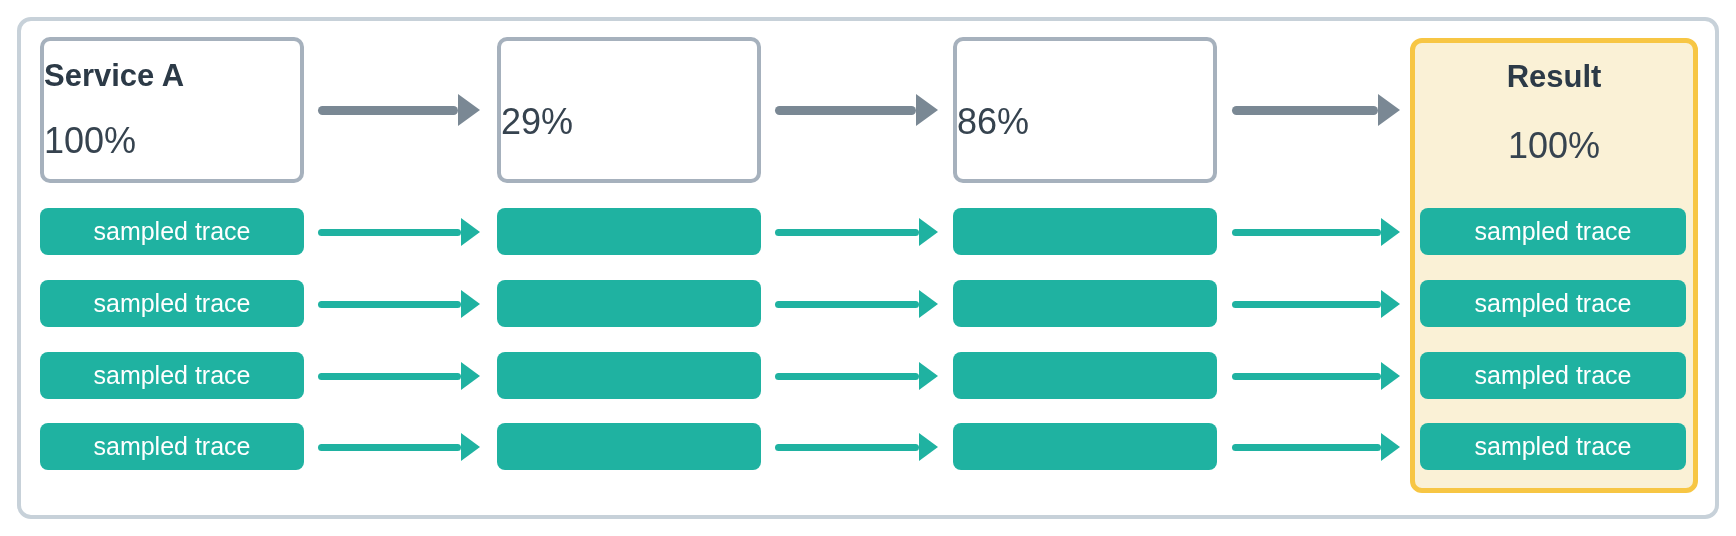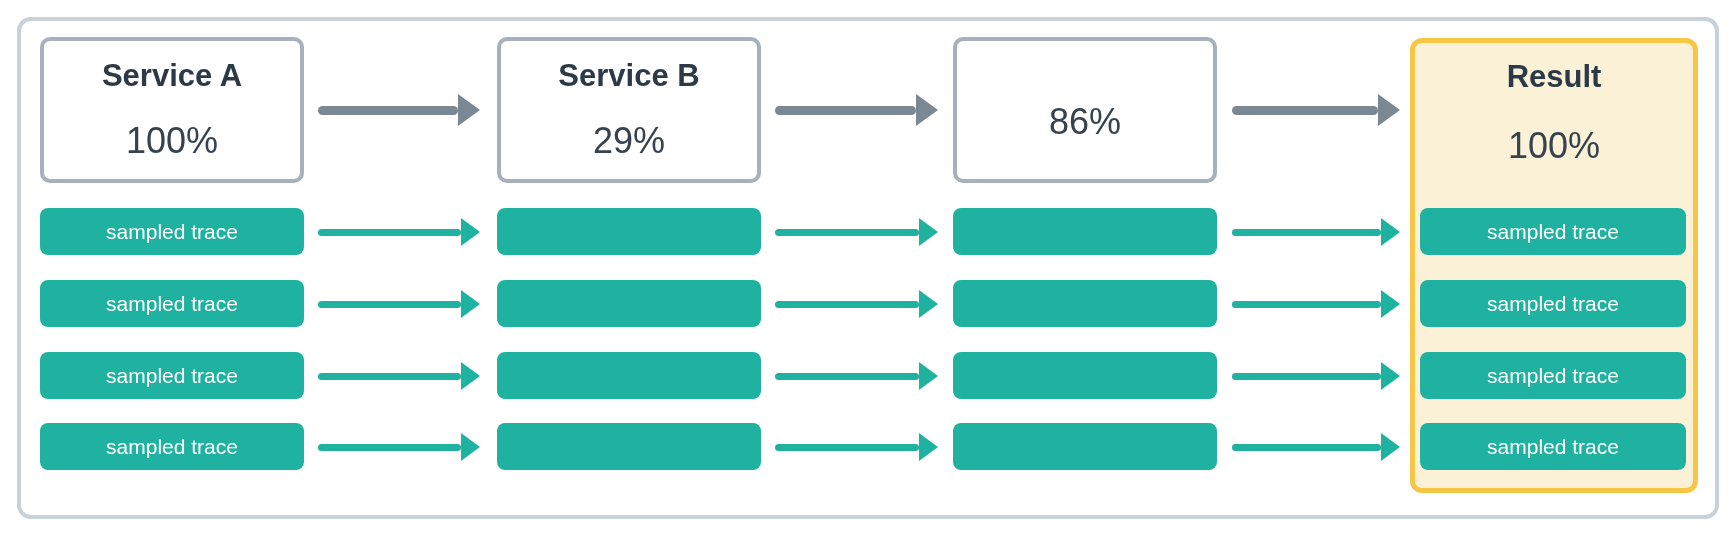--- a/index.html
+++ b/index.html
@@ -26,21 +26,20 @@
   
   .service-box {
     position: absolute;
     top: 37px;
     width: 264px; height: 146px;
     box-sizing: border-box;
     border: 4px solid #A6B1BD;
     border-radius: 10px;
     display: flex;
     flex-direction: column;
-    align-items: center;
     justify-content: center;
     gap: 6px;
   }
   .box-title {
     font-size: 31px;
     font-weight: 700;
     color: #2C3A47;
     line-height: 1.05;
   }
   .box-rate {
@@ -74,21 +73,21 @@
   
   .trace-bar {
     position: absolute;
     width: 264px; height: 47px;
     background: #1FB2A1;
     border-radius: 8px;
     display: flex;
     align-items: center;
     justify-content: center;
     color: #ffffff;
-    font-size: 21px;
+    font-size: 25px;
     font-weight: 500;
   }
   .trace-bar.col-r { left: 1420px; width: 266px; }
   .row-1 { top: 208px; }
   .row-2 { top: 280px; }
   .row-3 { top: 352px; }
   .row-4 { top: 423px; }
   
   .arrow {
     position: absolute;
@@ -126,21 +125,20 @@
 <div class="canvas">
 
   <div class="outer-frame"></div>
 
   <div class="service-box col-a">
     <div class="box-title">Service A</div>
     <div class="box-rate">100%</div>
   </div>
 
   <div class="service-box col-b">
-    <div class="box-title">Service B</div>
     <div class="box-rate">29%</div>
   </div>
 
   <div class="service-box col-c">
     <div class="box-rate">86%</div>
   </div>
 
   <div class="result-box">
     <div class="result-header">
       <div class="box-title">Result</div>

